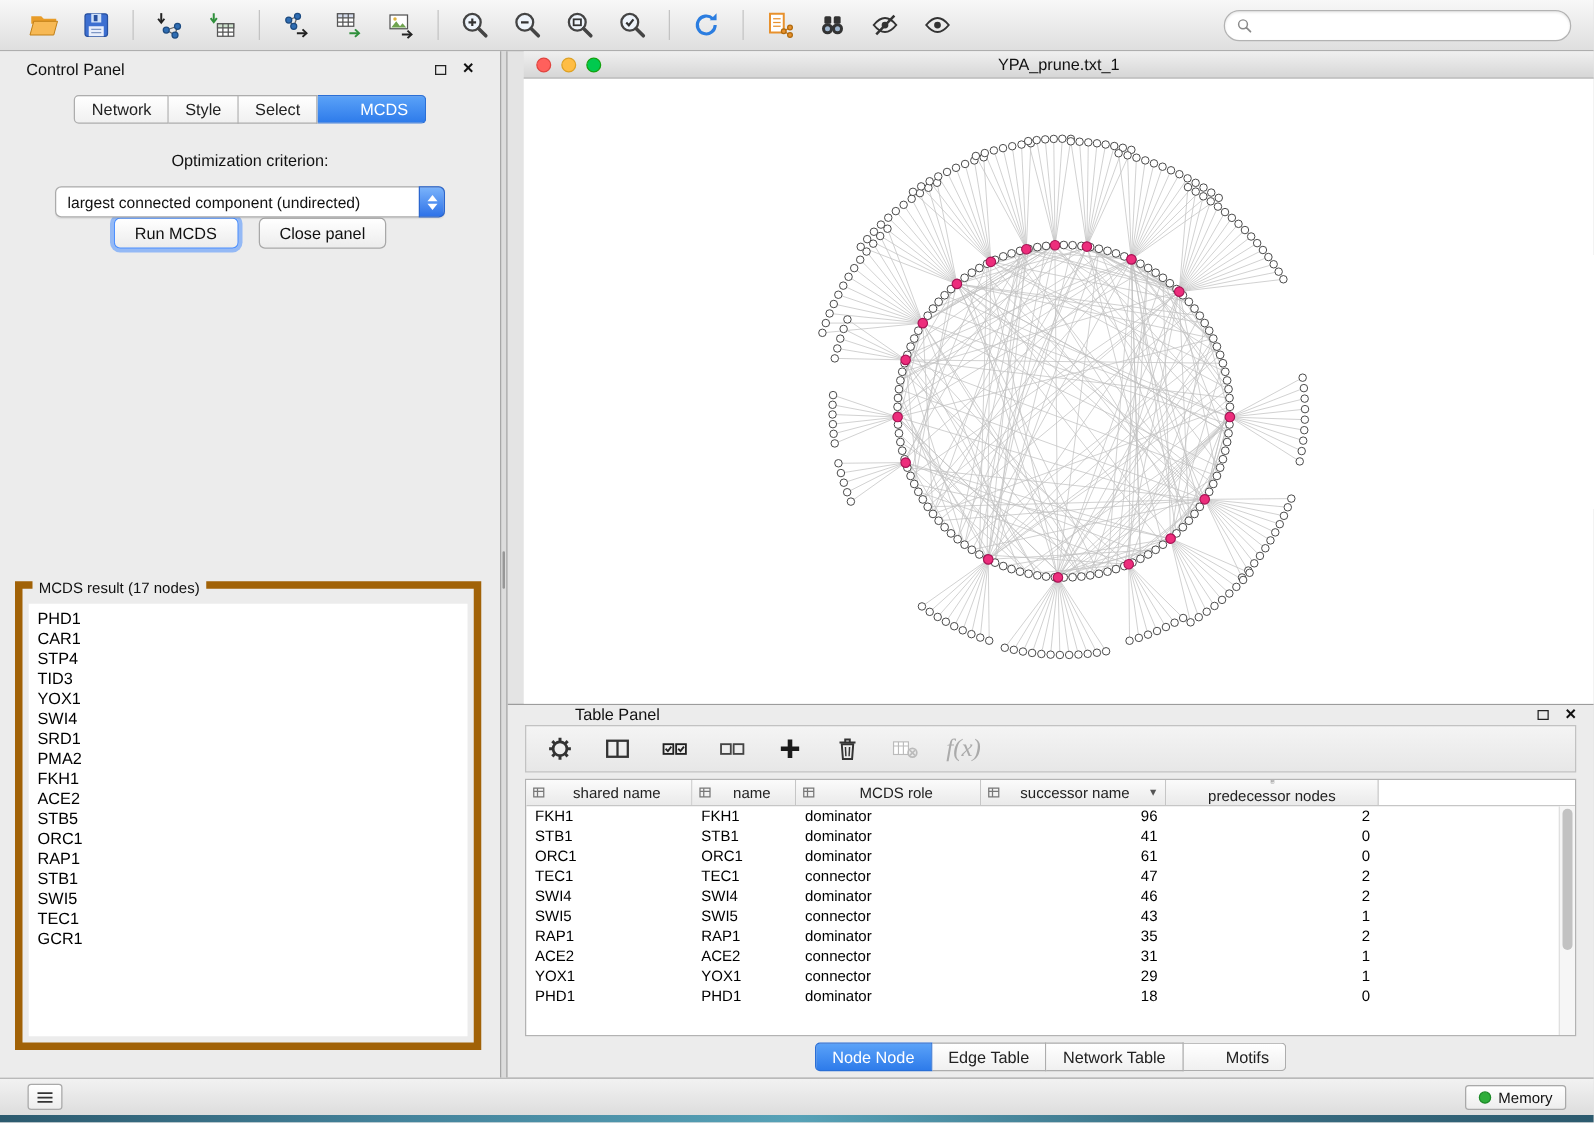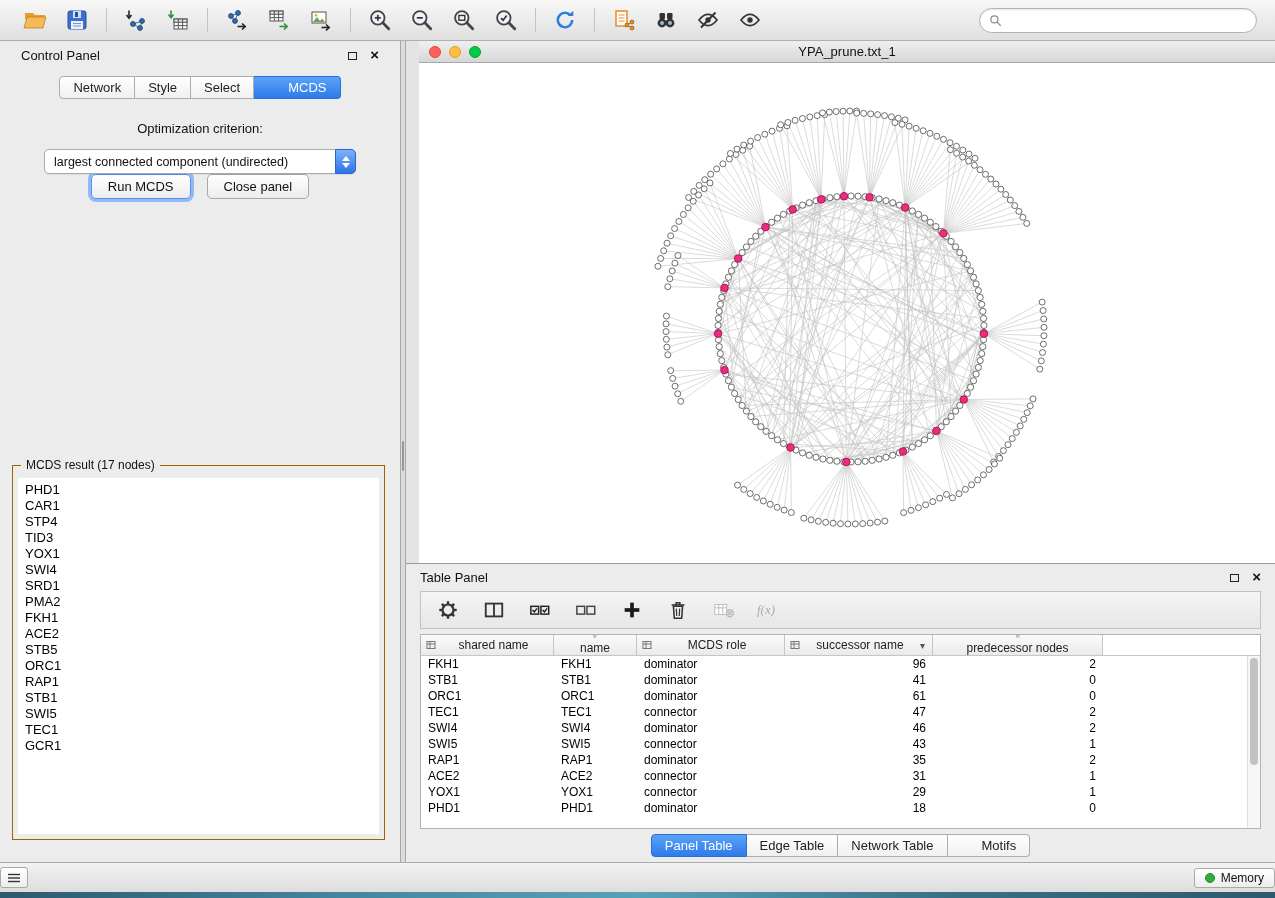--- a/index.html
+++ b/index.html
@@ -33,21 +33,21 @@
   .opt-label { text-align:center; font-size:13px; margin-top:20px; color:#111; }
   .dropdown { margin:13px auto 0; width:312px; height:25px; background:#fff; border:1px solid #abababa8; border:1px solid #ababab; border-radius:5px; position:relative; display:flex; align-items:center; font-size:12.5px; padding:0 26px 0 9px; color:#111; box-shadow:0 1px 1px rgba(0,0,0,.07); white-space:nowrap; }
   .dropdown-stepper { position:absolute; right:-1px; top:-1px; bottom:-1px; width:21px; border-radius:0 5px 5px 0; background:linear-gradient(#7ab3fb,#2e72e8); border:1px solid #2a66cf; display:flex; flex-direction:column; align-items:center; justify-content:center; gap:2px; }
   .tri-up { width:0; height:0; border-left:4px solid transparent; border-right:4px solid transparent; border-bottom:5px solid #fff; }
   .tri-down { width:0; height:0; border-left:4px solid transparent; border-right:4px solid transparent; border-top:5px solid #fff; }
 
   .btn-row { display:flex; justify-content:center; gap:16px; }
   .btn { font-size:13px; padding:4px 16px; border:1px solid #a8a8a8; border-radius:5px; background:linear-gradient(#ffffff,#ececec); color:#111; }
   .btn.focus-ring { box-shadow:0 0 0 3px rgba(77,144,254,.55); border-color:#4d90fe; }
 
-  .group-box { position:absolute; left:12px; right:15px; top:424px; bottom:22px; border:1px solid #a16207;padding-left:46px; }
+  .group-box { position:absolute; left:12px; right:15px; top:424px; bottom:22px; border:6px solid #a16207;padding-left:46px; }
   .group-legend { position:absolute; top:-8px; left:8px; background:#ececec; padding:0 5px; font-size:12px; color:#111; }
   .mcds-list { position:absolute; left:5px; right:5px; top:12px; bottom:5px; background:#fff; overflow:hidden; padding:4px 0; }
   .mcds-item { font-size:13px; line-height:16px; padding:0 7px; color:#000; white-space:nowrap; }
 
   .v-splitter { width:6px; flex:none; background:#dcdcdc; border-left:1px solid #a6a6a6; border-right:1px solid #a6a6a6; position:relative; }
   .v-splitter::after { content:""; position:absolute; top:400px; left:1px; width:2px; height:30px; background:#979797; border-radius:2px; }
 
   .right-col { flex:1; display:flex; flex-direction:column; min-width:0; }
 
   
@@ -57,42 +57,42 @@
   .light { width:12px; height:12px; border-radius:50%; }
   .light.red { background:#ff605c; border:1px solid #e0443e; }
   .light.yellow { background:#ffbd44; border:1px solid #dea123; }
   .light.green { background:#00ca4e; border:1px solid #13a10e; }
   .net-title { position:absolute; left:0; right:0; text-align:center; font-size:13px; color:#111; }
   .net-canvas { flex:1; background:#fff; position:relative; }
   .net-canvas svg { position:absolute; left:0; top:0; }
 
   
   .table-panel { flex:1; background:#ececec; display:flex; flex-direction:column; min-height:0; border-top:1px solid #9c9c9c; }
-  .tp-titlebar { height:26px; flex:none; display:flex; align-items:center; padding:0 14px; font-size:13px; color:#111; }
+  .tp-titlebar { height:15px; flex:none; display:flex; align-items:center; padding:0 14px; font-size:13px; color:#111;margin-left:40px; }
   .tp-toolbar { flex:none; margin:1px 14px 0; height:38px; border:1px solid #c2c2c2; background:linear-gradient(#f4f4f4,#e7e7e7); display:flex; align-items:center; padding:0 14px; gap:20px; }
   .tp-icon { width:26px; height:26px; display:flex; align-items:center; justify-content:center; }
-  .fx-label { font-size:13px; font-style:italic; color:#aaa; font-family:"Liberation Serif", serif; }
+  .fx-label { font-size:20px; font-style:italic; color:#aaa; font-family:"Liberation Serif", serif; }
 
   .data-table { flex:1; margin:5px 14px 0; background:#fff; border:1px solid #b3b3b3; position:relative; min-height:0; overflow:hidden; font-size:12px; }
   .thead { display:flex; height:21px; border-bottom:1px solid #c6c6c6; }
   .th { background:linear-gradient(#fbfbfb,#eaeaea); border-right:1px solid #c6c6c6; display:flex; align-items:center; padding:0 5px; gap:3px; color:#222; }
   .th-label { flex:1; text-align:center; white-space:nowrap; }
   .sort-chevron { color:#555; font-size:10px; padding-right:2px; }
   .tr { display:flex; height:16px; align-items:center; }
   .td { padding:0 7px; color:#000; white-space:nowrap; overflow:hidden; }
   .td.num { text-align:right; }
-  .w0 { width:133px; } .w1 { width:83px;flex-direction:column; } .w2 { width:148px; } .w3 { width:148px; } .w4 { width:170px;flex-direction:column; }
+  .w0 { width:133px; } .w1 { width:83px; } .w2 { width:148px; } .w3 { width:148px; } .w4 { width:170px;flex-direction:column; }
 
   .v-scroll { position:absolute; top:21px; right:0; bottom:0; width:13px; background:#f6f6f6; border-left:1px solid #e0e0e0; }
   .v-thumb { position:absolute; top:2px; left:2px; right:2px; height:62%; background:#c2c2c2; border-radius:6px; }
 
   .tp-tabs { flex:none; height:33px; display:flex; align-items:center; justify-content:center; }
 
   
-  .statusbar { height:30px; flex:none; background:linear-gradient(#f2f2f2,#dddddd); border-top:1px solid #aaa; display:flex; align-items:center; padding:0 0; }
+  .statusbar { height:30px; flex:none; background:linear-gradient(#f2f2f2,#dddddd); border-top:1px solid #aaa; display:flex; align-items:center; padding:0 22px; }
   .status-btn { width:28px; height:21px; border:1px solid #a9a9a9; border-radius:3px; background:linear-gradient(#fff,#ededed); display:flex; align-items:center; justify-content:center; }
   .memory-btn { margin-left:auto; display:flex; align-items:center; gap:6px; border:1px solid #a9a9a9; border-radius:3px; background:linear-gradient(#fff,#ededed); padding:2px 10px; font-size:12px; color:#111; }
   .mem-dot { width:10px; height:10px; border-radius:50%; background:#2fae3b; border:1px solid #1d8a28; }
 
   .desktop-strip { height:6px; flex:none; background:linear-gradient(90deg,#2c5a6e,#44839b,#57a2b7,#3a6f84,#2c5a6e); }
 </style>
 </head>
 <body>
 
 <div class="app">
@@ -1246,21 +1246,21 @@
               <div class="td w4 num">0</div>
             </div>
             </div>
           <div class="v-scroll">
             <div class="v-thumb"></div>
           </div>
         </div>
 
         <div class="tp-tabs">
           <div class="seg-row" style="margin:0">
-            <div class="seg-tab active">Panel Table</div>
+            <div class="seg-tab active">Node Node</div>
             <div class="seg-tab">Edge Table</div>
             <div class="seg-tab">Network Table</div>
             <div class="seg-tab">Motifs</div>
           </div>
         </div>
       </div>
 
     </div>
   </div>
 

